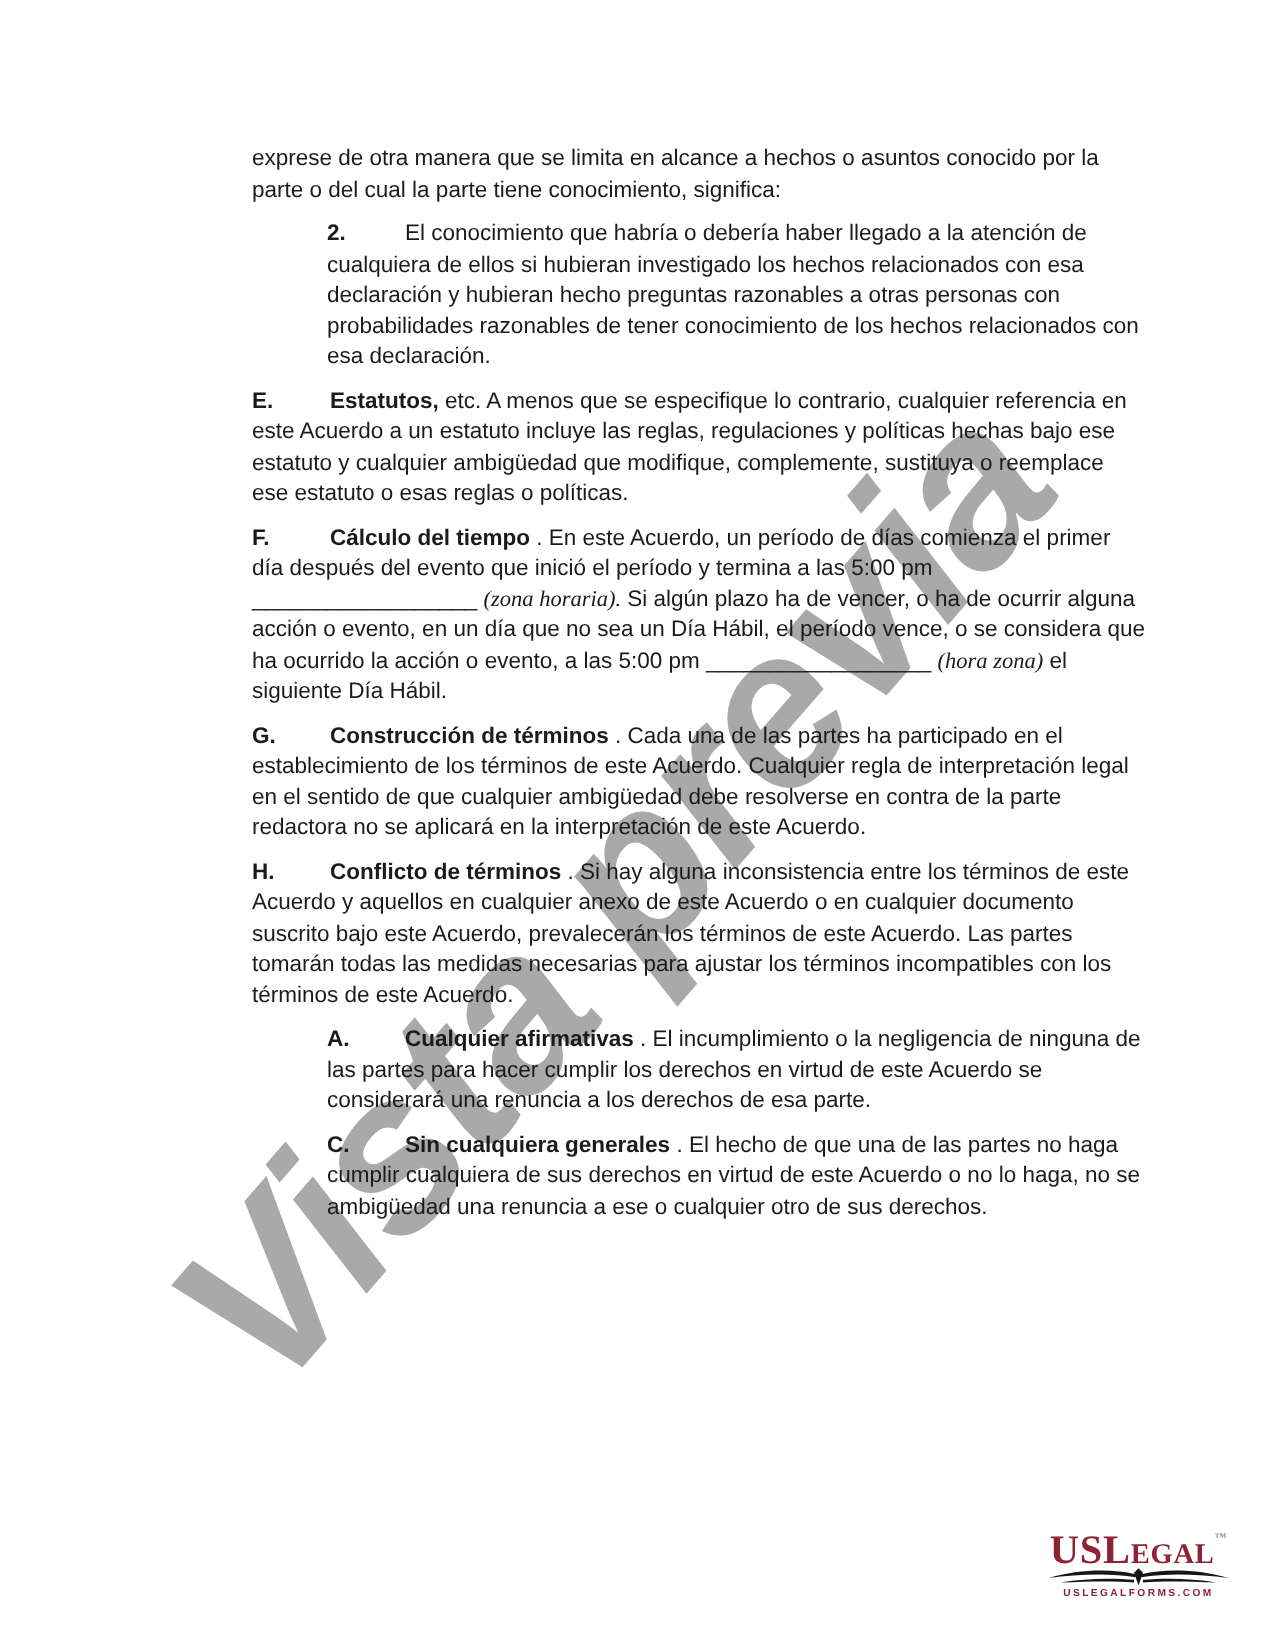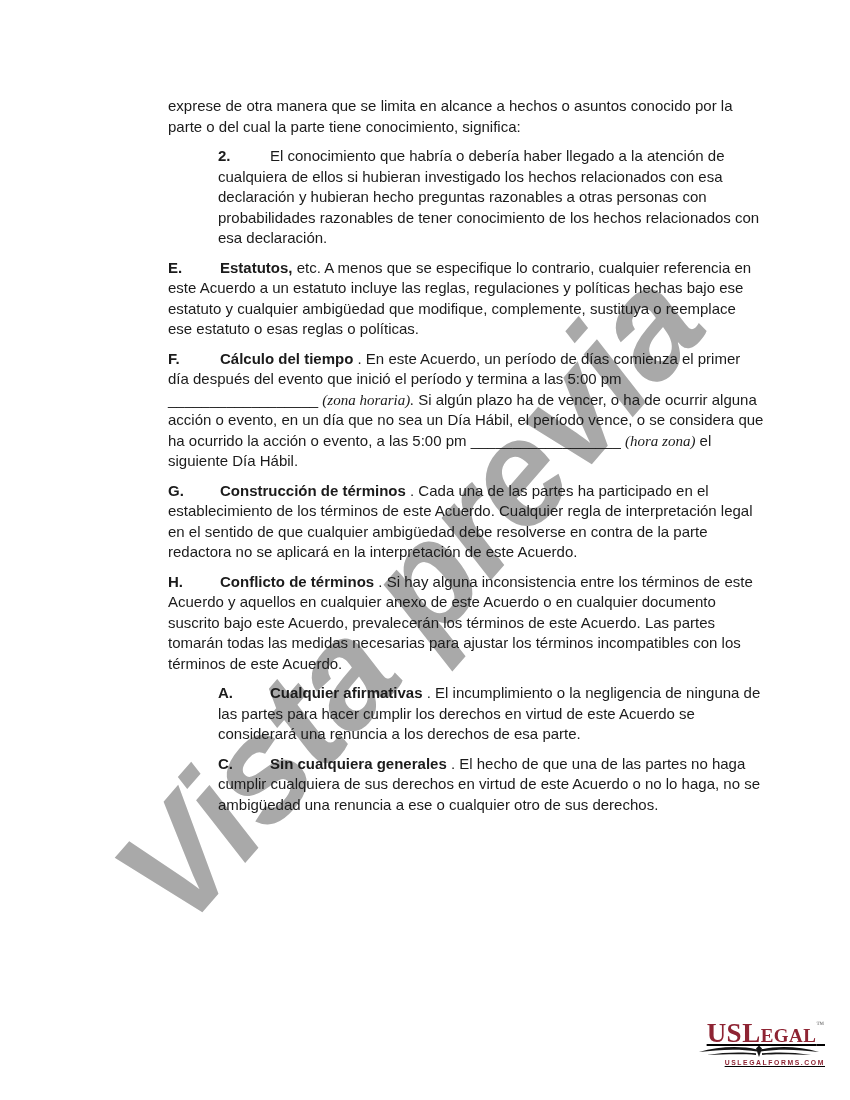--- a/index.html
+++ b/index.html
@@ -43,23 +43,22 @@
     width: 52px;
     font-weight: 700;
   }
   .run-b { font-weight: 700; text-align: right; }
   .run-i { font-style: italic; font-family: Liberation Serif, serif; }
   .logo {
     position: absolute;
     left: 693px;
     top: 1020px;
     width: 132px;
-    text-align: right;
+    text-align: center;
     z-index: 1;
-    text-decoration: underline;
   }
   .logo-brand {
     font-family: "Liberation Serif", serif;
     font-weight: 700;
     font-variant: small-caps;
     font-size: 27px;
     line-height: 26px;
     letter-spacing: 0.5px;
     white-space: nowrap;
   }

